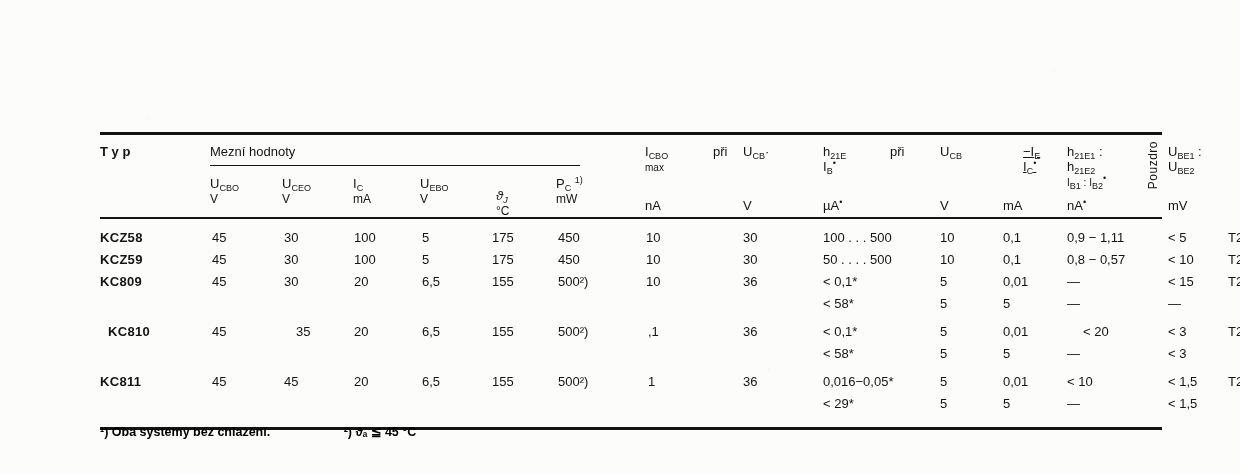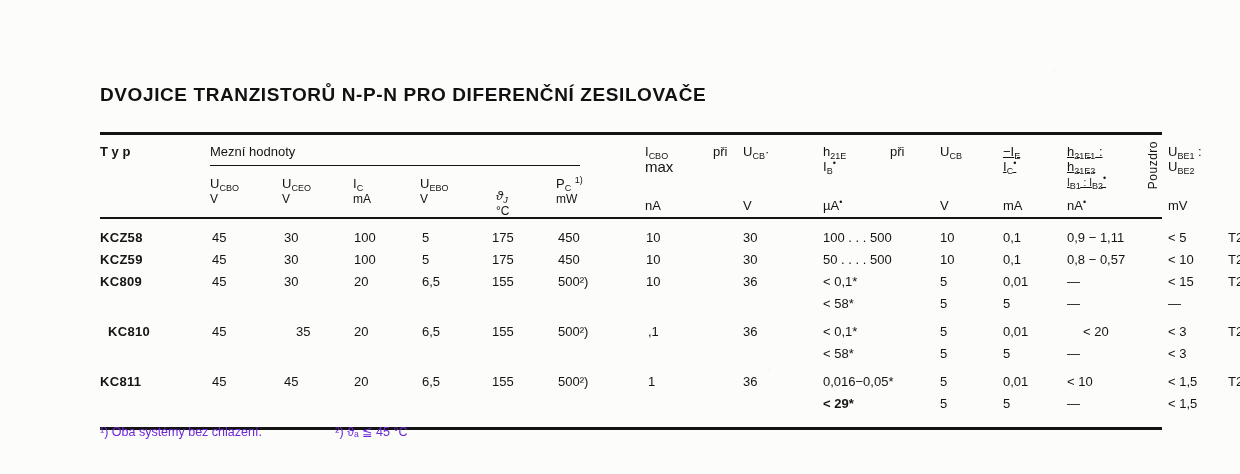--- a/index.html
+++ b/index.html
@@ -120,35 +120,34 @@
     font-weight: bold;
     letter-spacing: 0.3px;
   }
   .spacer6 { height: 6px; }
 
   .footnotes {
     position: absolute;
     left: 100px;
     top: 424px;
     font-size: 12.5px;
-    font-weight: normal;
-    color: #6d28d9;
+    font-weight: bold;
+    color: #000000;
     white-space: nowrap;
   }
   .footnotes .fn2 {
     margin-left: 70px;
   }
 </style>
 </head>
 <body>
 
 <div class="page">
   <div class="grain"></div>
 
-  <div class="doc-title">DVOJICE TRANZISTORŮ N-P-N PRO DIFERENČNÍ ZESILOVAČE</div>
 
   <div class="table-wrap">
 
     <div class="rule thick"></div>
 
     <div class="hdr-zone">
 
       <div class="hdr-cell hdr-strong" style="left:0px; top:10px;">T y p</div>
 
       <div class="hdr-cell" style="left:110px; top:10px;">Mezní hodnoty</div>
@@ -167,41 +166,41 @@
         U<sub>EBO</sub><br><span style="font-size:12px">V</span>
       </div>
       <div class="hdr-cell" style="left:396px; top:54px;">
         <i>ϑ<sub>J</sub></i><br><span style="font-size:12px">°C</span>
       </div>
       <div class="hdr-cell" style="left:456px; top:42px;">
         P<sub>C</sub> <sup>1)</sup><br><span style="font-size:12px">mW</span>
       </div>
 
       <div class="hdr-cell" style="left:545px; top:10px;">
-        I<sub>CBO</sub><br><span style="font-size:15px">max</span>
+        I<sub>CBO</sub><br><span style="font-size:10px">max</span>
       </div>
       <div class="hdr-cell" style="left:613px; top:10px;">při</div>
       <div class="hdr-cell" style="left:643px; top:10px;">U<sub>CB</sub>·</div>
       <div class="hdr-cell" style="left:545px; top:64px;">nA</div>
       <div class="hdr-cell" style="left:643px; top:64px;">V</div>
 
       <div class="hdr-cell" style="left:723px; top:10px;">
         h<sub>21E</sub><br>I<sub>B</sub><sup>•</sup>
       </div>
       <div class="hdr-cell" style="left:790px; top:10px;">při</div>
       <div class="hdr-cell" style="left:840px; top:10px;">U<sub>CB</sub></div>
       <div class="hdr-cell" style="left:723px; top:64px;">µA<sup>•</sup></div>
       <div class="hdr-cell" style="left:840px; top:64px;">V</div>
 
-      <div class="hdr-cell" style="left:903px; top:10px;text-decoration:underline;">
+      <div class="hdr-cell" style="left:923px; top:10px;text-decoration:underline;">
         −I<sub>E</sub><br>I<sub>C</sub><sup>•</sup>
       </div>
       <div class="hdr-cell" style="left:903px; top:64px;">mA</div>
 
-      <div class="hdr-cell" style="left:967px; top:10px;text-decoration:underline;">
+      <div class="hdr-cell" style="left:967px; top:10px;">
         h<sub>21E1</sub> :<br>h<sub>21E2</sub><br><span class="sm-caps">I<sub>B1</sub> : I<sub>B2</sub><sup>•</sup></span>
       </div>
       <div class="hdr-cell" style="left:967px; top:64px;">nA<sup>•</sup></div>
 
       <div class="hdr-cell" style="left:1068px; top:10px;">
         U<sub>BE1</sub> :<br>U<sub>BE2</sub>
       </div>
       <div class="hdr-cell" style="left:1068px; top:64px;">mV</div>
 
       <div class="vertical-label">Pouzdro</div>
@@ -312,21 +311,21 @@
         <span class="cell" style="left:548px;">1</span>
         <span class="cell" style="left:643px;">36</span>
         <span class="cell" style="left:723px;">0,016−0,05*</span>
         <span class="cell" style="left:840px;">5</span>
         <span class="cell" style="left:903px;">0,01</span>
         <span class="cell" style="left:967px;">&lt; 10</span>
         <span class="cell" style="left:1068px;">&lt; 1,5</span>
         <span class="cell" style="left:1128px;">T26</span>
       </div>
       <div class="row">
-        <span class="cell" style="left:723px;font-weight:bold;">&lt; 29*</span>
+        <span class="cell" style="left:723px;">&lt; 29*</span>
         <span class="cell" style="left:840px;">5</span>
         <span class="cell" style="left:903px;">5</span>
         <span class="cell" style="left:967px;">—</span>
         <span class="cell" style="left:1068px;">&lt; 1,5</span>
       </div>
 
       <div style="height:10px"></div>
     </div>
 
     <div class="rule thick"></div>

